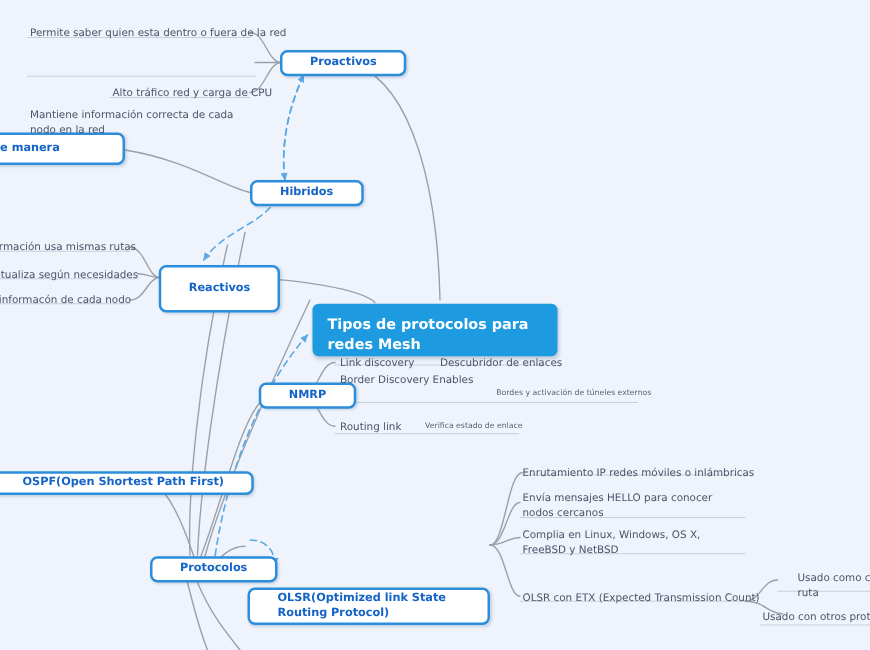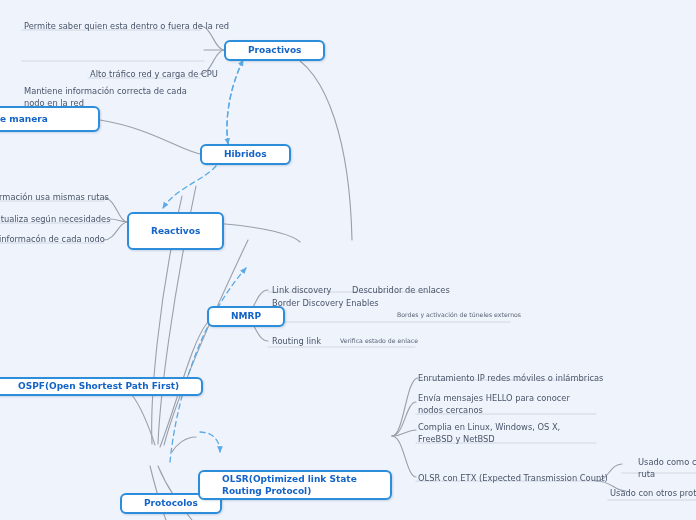--- a/index.html
+++ b/index.html
@@ -138,30 +138,31 @@
 
     <g stroke="#5aa9e6" stroke-width="1.3" fill="none" stroke-dasharray="5,4" stroke-linecap="round">
       <path d="M243,60 C228,92 225,122 228,144" marker-end="url(#arrowBlue)"></path>
       <path d="M228,144 C225,122 228,92 243,60" marker-end="url(#arrowBlue)"></path>
       <path d="M216,166 C204,180 176,188 163,208" marker-end="url(#arrowBlue)"></path>
       <path d="M170,462 C176,400 200,320 246,268" marker-end="url(#arrowBlue)"></path>
       <path d="M200,432 C212,432 220,440 220,452" marker-end="url(#arrowBlue)"></path>
     </g>
   </svg>
 
+  <div class="node root" style="left:250px; top:243px; width:196px; height:42px;">Tipos de protocolos para redes Mesh</div>
 
   <div class="node" style="left:224px; top:40px; height:21px;">Proactivos</div>
 
   <div class="node" style="left:200px; top:144px; height:21px;">Hibridos</div>
 
   <div class="node" style="left:127px; top:212px; height:38px;">Reactivos</div>
 
   <div class="node" style="left:207px; top:306px; height:21px;">NMRP</div>
 
-  <div class="node" style="left:120px; top:445px; height:21px;margin-top:48px;">Protocolos</div>
+  <div class="node" style="left:120px; top:445px; height:21px;">Protocolos</div>
 
   <div class="node wrap" style="left:198px; top:422px; width:194px; height:30px;">OLSR(Optimized link State Routing Protocol)</div>
 
   <div class="node" style="left:-6px; top:377px; height:19px;">OSPF(Open Shortest Path First)</div>
 
   <div class="node" style="left:-46px; top:106px; width:146px; height:26px;">en de manera</div>
 
   <div class="leaf" style="left:24px; top:20px;">Permite saber quien esta dentro o fuera de la red</div>
   <div class="leaf wrap" style="left:24px; top:41px; width:170px;margin-top:44px;">Mantiene información correcta de cada nodo en la red</div>
   <div class="leaf" style="left:90px; top:68px;">Alto tráfico red y carga de CPU</div>

